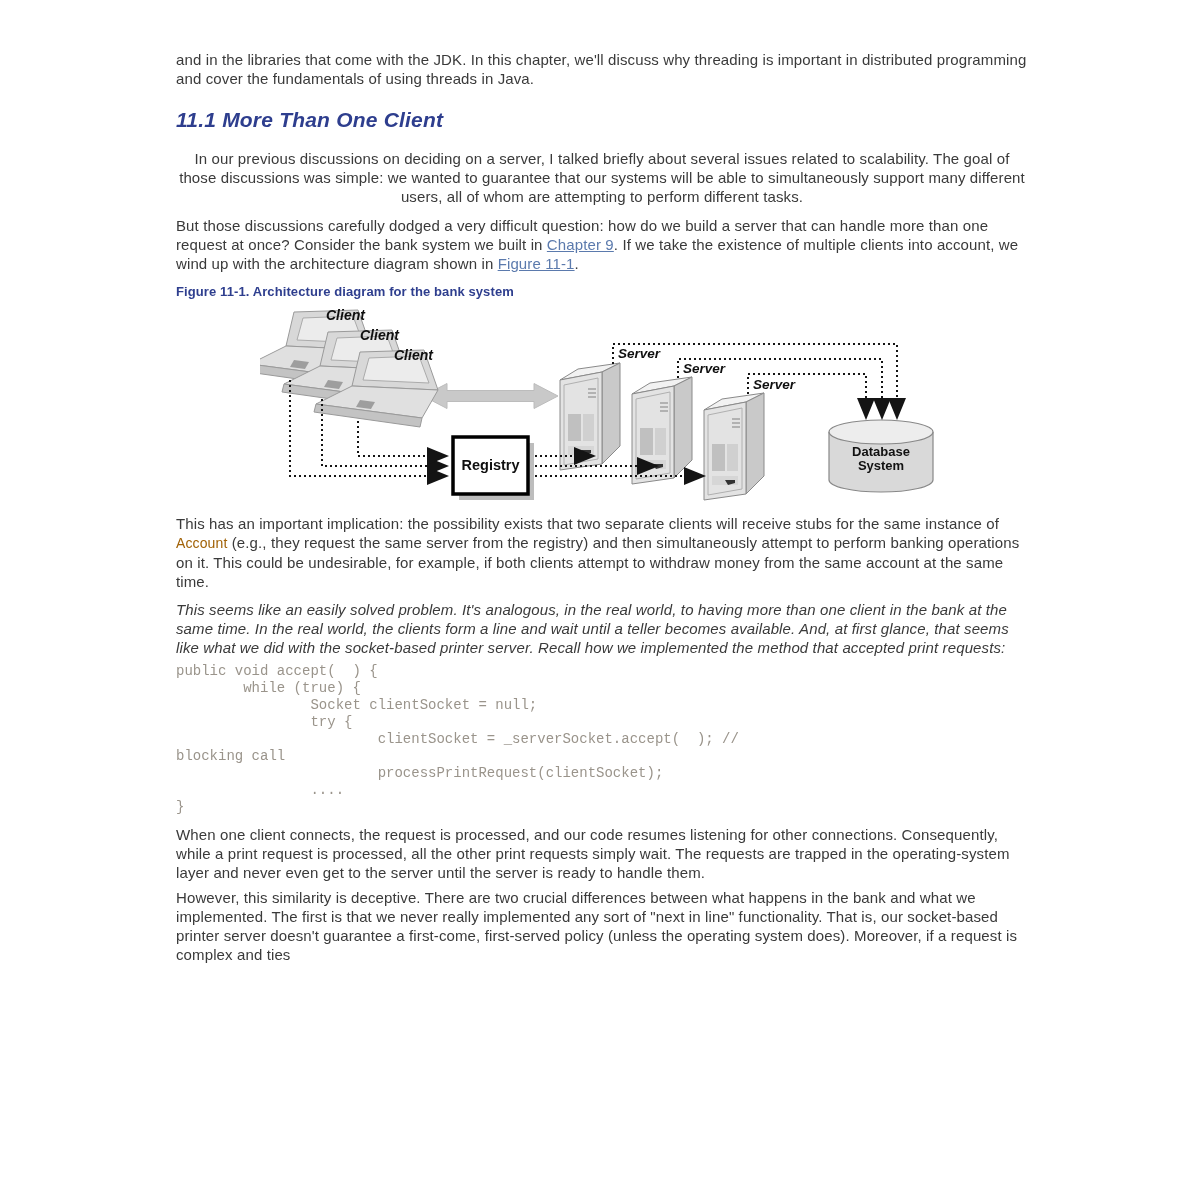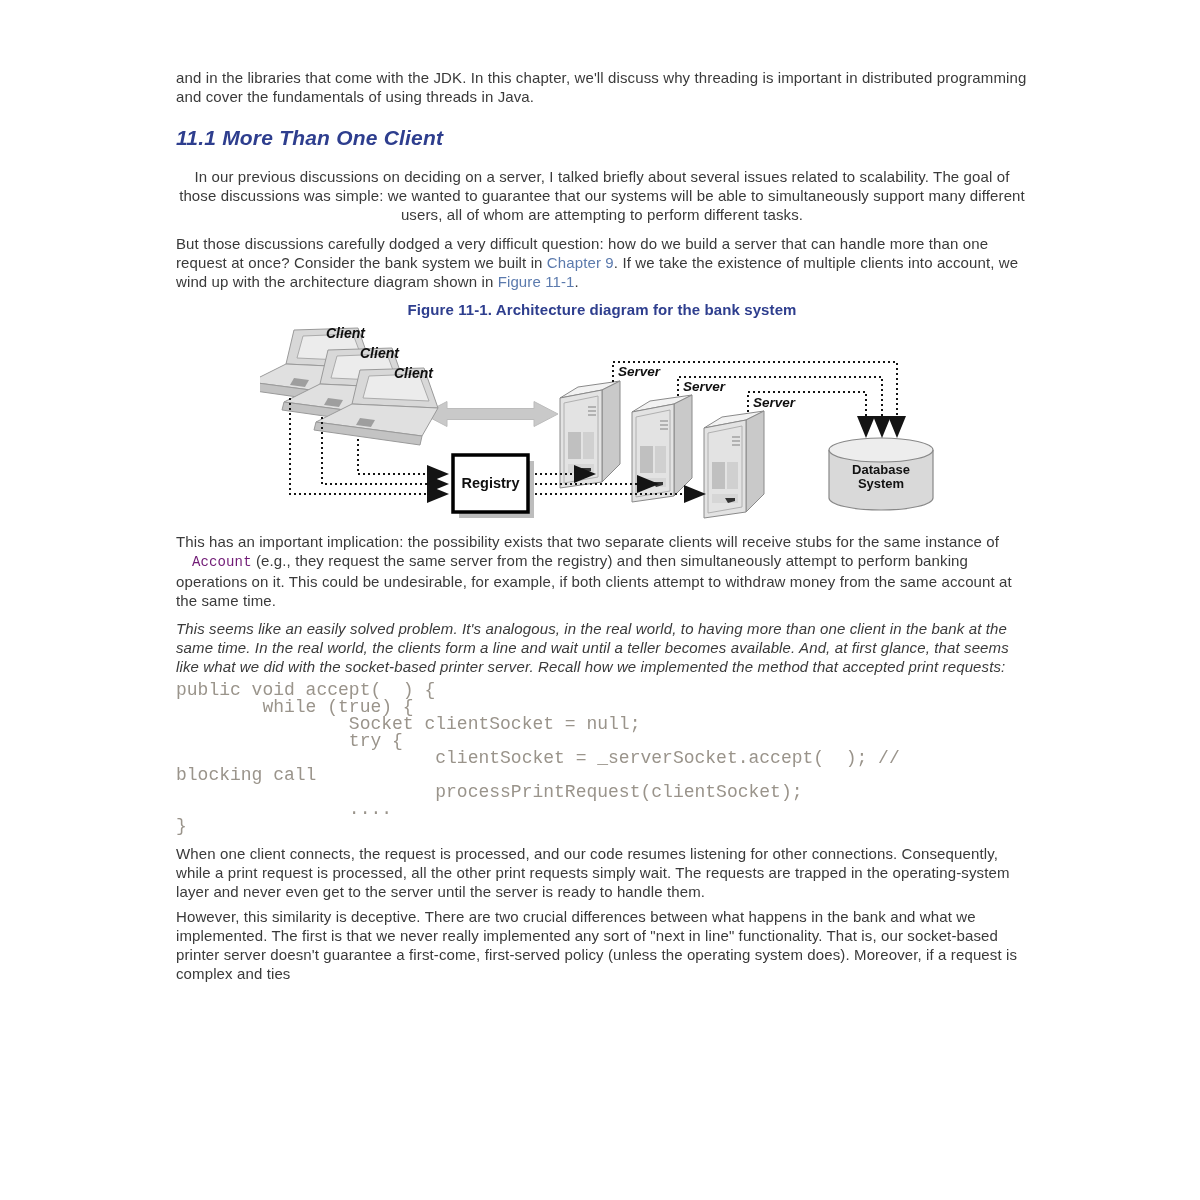--- a/index.html
+++ b/index.html
@@ -1,48 +1,48 @@
 <!DOCTYPE html>
 <html><head>
 <meta charset="utf-8">
 <style>
   html,body{margin:0;padding:0;}
   body{
     width:1200px;height:1200px;background:#ffffff;overflow:hidden;
     font-family:"Liberation Sans",sans-serif;color:#3a3a3a;
   }
-  .content{width:852px;margin-left:176px;padding-top:68px;position:relative;}
+  .content{width:852px;margin-left:176px;padding-top:50px;position:relative;}
   .body-text{
     margin:0;font-size:15px;line-height:19px;letter-spacing:0.12px;color:#3a3a3a;
   }
   .section-heading{
     margin:19px 0 0 0;font-size:21px;line-height:26px;font-weight:bold;
     color:#2e3e8e;letter-spacing:0.2px;font-style:italic;
   }
   .p1{margin-top:16px;text-align:center;}
   .p2{margin-top:10px;}
   .figure-caption{
-    margin-top:9px;text-align:center;font-size:15px;line-height:19px;
+    margin-top:9px;font-size:13px;line-height:19px;
     font-weight:bold;color:#2e3e8e;letter-spacing:0.1px;
   }
   .figure-wrap{margin-top:3px;margin-left:84px;width:680px;height:207px;}
   .p3{margin-top:3px;}
   .p4{margin-top:9px;font-style:italic;}
   .code-block{
     margin:6px 0 0 0;font-family:"Liberation Mono","DejaVu Sans Mono",monospace;
-    font-size:18px;line-height:17px;color:#9a948b;white-space:pre;
+    font-size:14px;line-height:17px;color:#9a948b;white-space:pre;
   }
   .p5{margin-top:9px;}
   .p6{margin-top:6px;}
   .doc-link{
-    color:#5b7aad;cursor:pointer;
+    color:#5b7aad;text-decoration:underline;cursor:pointer;
   }
   .inline-code{
-    font-family:Liberation Mono, monospace;
-    font-size:14px;color:#701a75;margin-left:16px;
+    font-family:Liberation Sans, sans-serif;
+    font-size:14px;color:#a16207;
   }
   
   .dotline{fill:none;stroke:#141414;stroke-width:2;stroke-dasharray:2 3;}
   .diag-label{font-family:"Liberation Sans",sans-serif;font-weight:bold;font-style:italic;font-size:14px;fill:#0f0f0f;}
   .diag-label-sm{font-family:"Liberation Sans",sans-serif;font-weight:bold;font-style:italic;font-size:13.5px;fill:#0f0f0f;}
   .diag-label-up{font-family:"Liberation Sans",sans-serif;font-weight:bold;font-size:14.5px;fill:#0f0f0f;}
   .db-label{font-family:"Liberation Sans",sans-serif;font-weight:bold;font-size:13px;fill:#111111;}
 </style>
 </head>
 <body>

